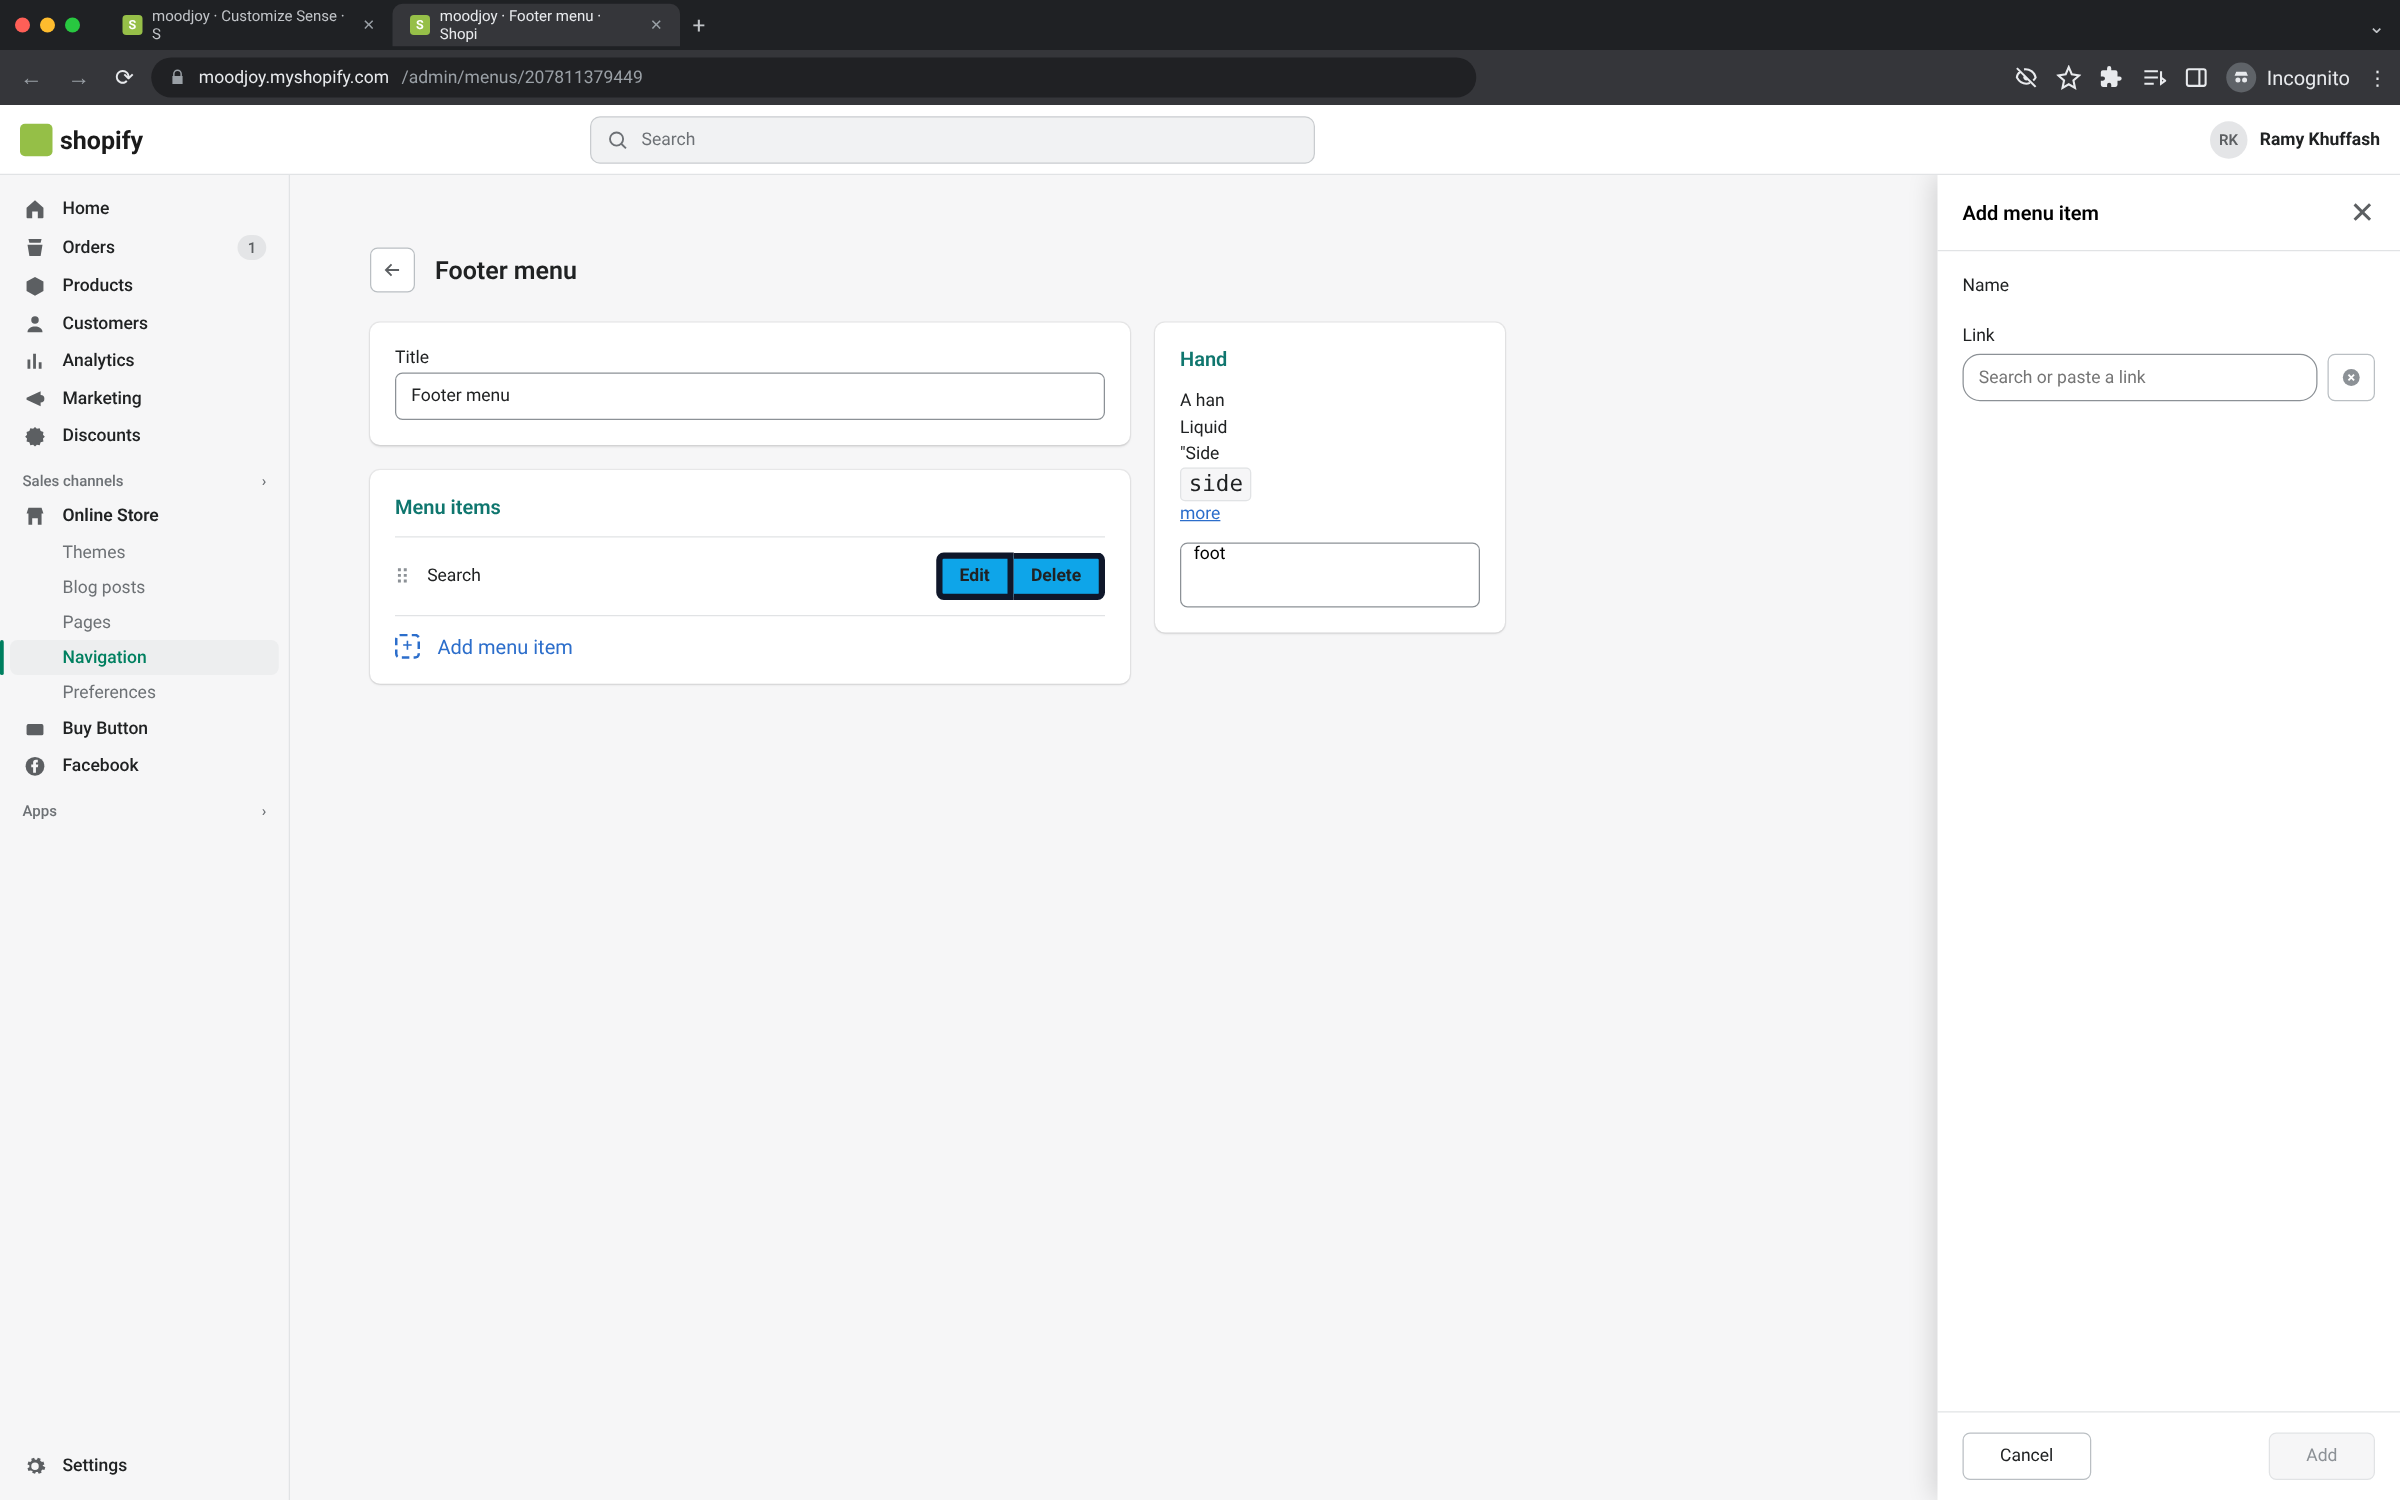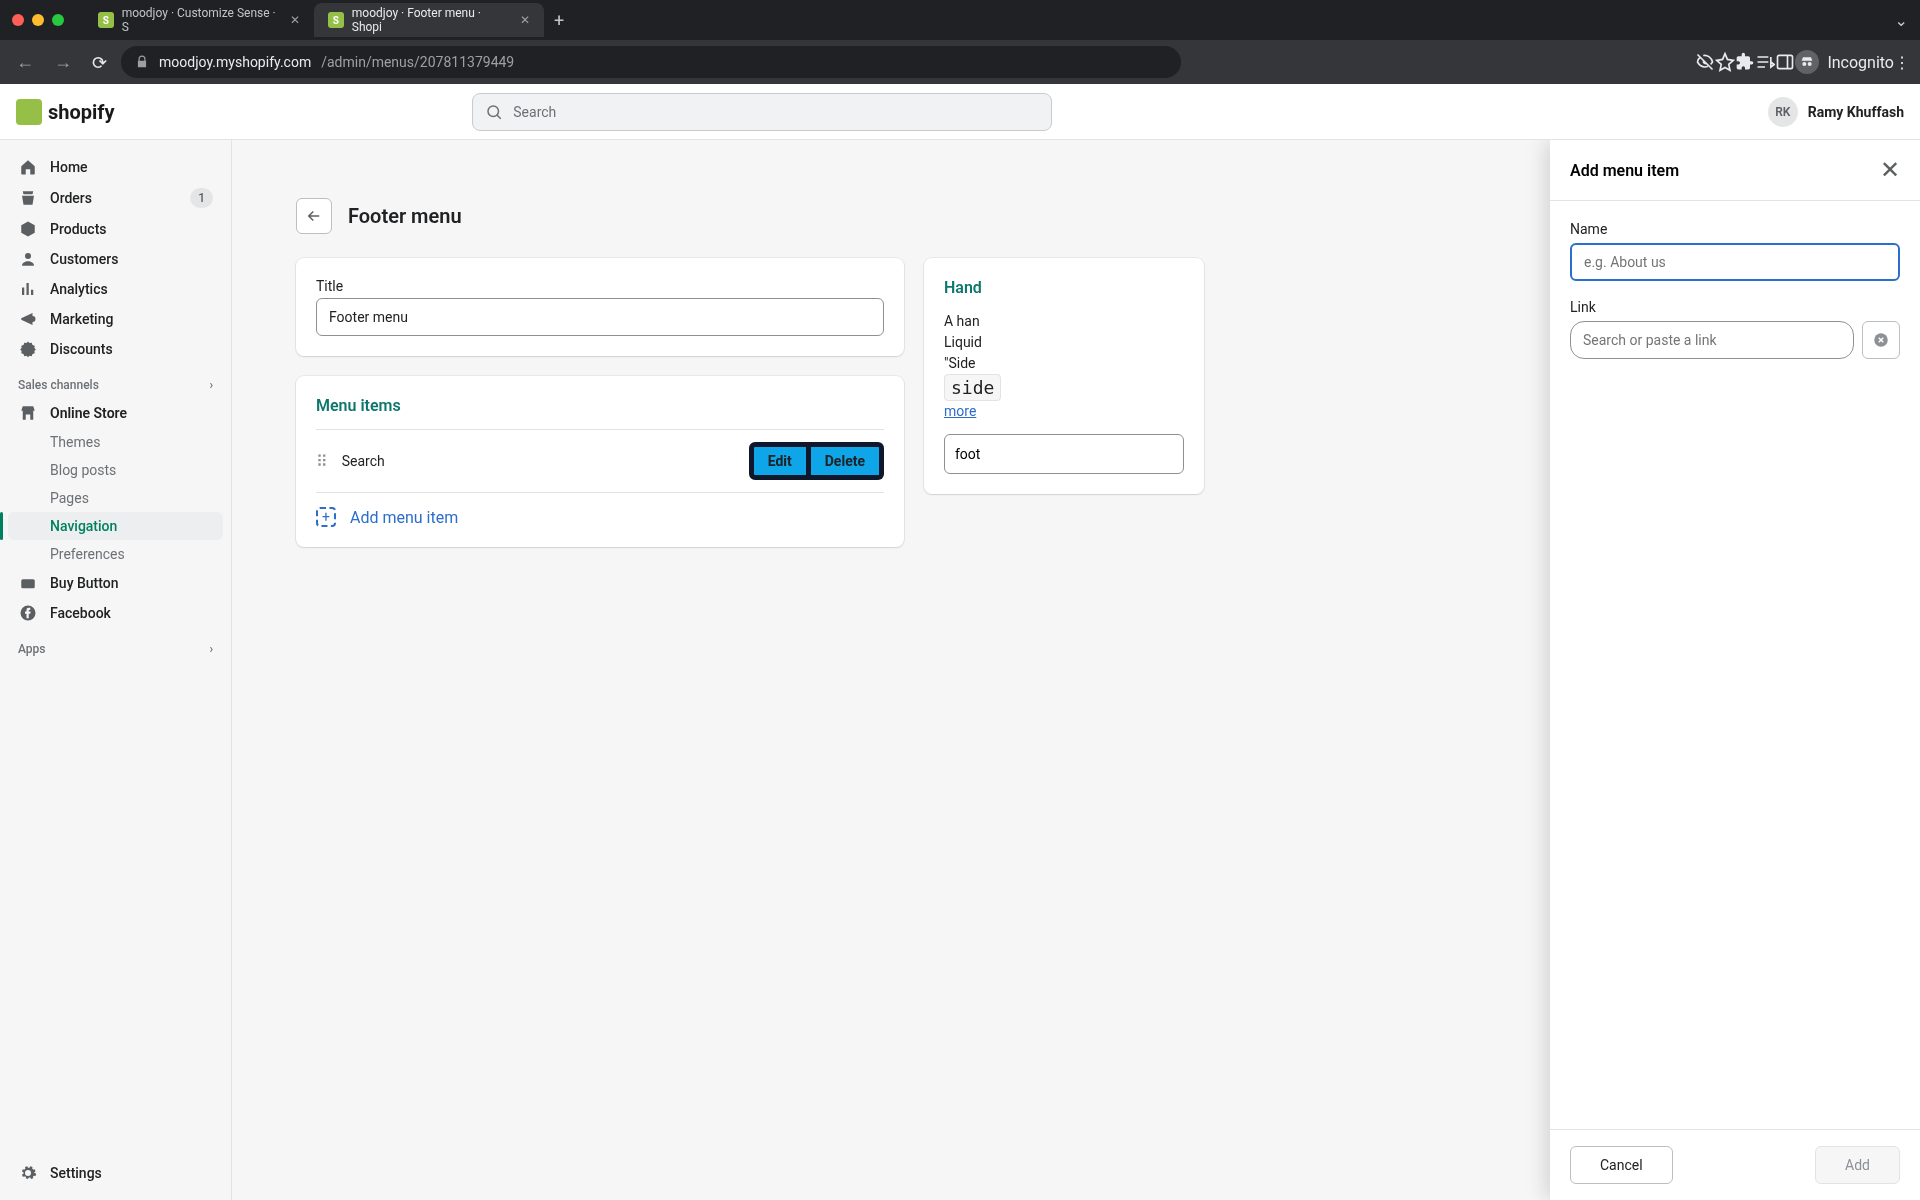--- a/index.html
+++ b/index.html
@@ -17,21 +17,21 @@
 .tab-close { color: #9aa0a6; cursor: pointer; }
 .tab-add { color: #c1c4c8; margin-left: 10px; font-size: 18px; cursor: pointer; }
 .chevron-icon-chrome { margin-left: auto; color: #c1c4c8; }
 
 .url-bar-row { height: 44px; background: #35363a; display: flex; align-items: center; padding: 0 10px; gap: 8px; }
 .nav-btn { color: #9aa0a6; padding: 6px; cursor: pointer; font-size: 18px; }
 .nav-btn.enabled { color: #e8eaed; }
 .url-bar { flex: 1; background: #202124; border-radius: 20px; height: 32px; display: flex; align-items: center; padding: 0 14px; color: #e8eaed; font-size: 14px; gap: 10px; max-width: 1060px; }
 .lock-ic { color: #9aa0a6; }
 .url-dim { color: #9aa0a6; }
-.chrome-actions { display: flex; align-items: center; margin-left: auto; color: #e8eaed; }
+.chrome-actions { display: flex; align-items: center; gap: 14px; margin-left: auto; color: #e8eaed; }
 .incognito-pill { display: flex; align-items: center; gap: 8px; }
 .incog-ava { width: 24px; height: 24px; border-radius: 50%; background: #5f6368; display:flex; align-items:center; justify-content:center; }
 
 
 .app-header { height: 56px; background: #fff; border-bottom: 1px solid #e1e3e5; display: flex; align-items: center; padding: 0 16px; }
 .logo { display: flex; align-items: center; gap: 6px; font-weight: 700; font-size: 20px; color: #1a1a1a; }
 .logo-mark { width: 26px; height: 26px; background: #95bf47; border-radius: 4px; position:relative; }
 .search-wrap { flex: 0 0 580px; margin-left: auto; margin-right: auto; }
 .search-box { display: flex; align-items: center; background: #f1f2f3; border: 1px solid #c9cccf; border-radius: 8px; height: 38px; padding: 0 12px; color: #6d7175; font-size: 14px; gap: 10px; }
 .user-box { margin-left: auto; display: flex; align-items: center; gap: 10px; }
@@ -70,21 +70,21 @@
 .seg-btn:last-child { border-radius:0 6px 6px 0; border-left:none; }
 .add-row { display:flex; align-items:center; gap:14px; border-top:1px solid #e1e3e5; padding:14px 0 0; color:#2c6ecb; cursor:pointer; }
 .add-ic { width:20px; height:20px; border:2px dashed #2c6ecb; border-radius:4px; display:flex; align-items:center; justify-content:center; font-size:14px; }
 
 .two-col { display:flex; gap:20px; align-items:flex-start; }
 .col-main { flex: 0 0 608px; }
 .col-side { flex: 0 0 280px; }
 .code-chip { background:#f6f6f7; border:1px solid #e1e3e5; border-radius:4px; padding:2px 6px; font-family:monospace; font-size:18px; }
 .side-text { font-size:14px; color:#202223; line-height:1.5; }
 .side-link { color:#2c6ecb; text-decoration:underline; }
-.tag-input { border:1px solid #8c9196; border-radius:6px; height:40px; padding:0 10px; display:flex; align-items:center; font-size:14px; margin-top:12px; }
+.tag-input { border:1px solid #8c9196; border-radius:6px; height:52px; padding:0 10px; display:flex; align-items:flex-start; font-size:14px; margin-top:12px; }
 
 
 .drawer { position:absolute; top:0; right:0; bottom:0; width:370px; background:#fff; box-shadow: -4px 0 20px rgba(0,0,0,0.15); display:flex; flex-direction:column; z-index:100; }
 .drawer-head { display:flex; align-items:center; justify-content:space-between; padding:16px 20px; border-bottom:1px solid #e1e3e5; }
 .drawer-title { font-size:16px; font-weight:600; }
 .drawer-close { font-size:24px; color:#5c5f62; cursor:pointer; }
 .drawer-body { padding:20px; flex:1; }
 .drawer .field-label { margin-bottom:6px; }
 .drawer .text-input.focused { border:2px solid #2c6ecb; outline:none; }
 .link-row { display:flex; gap:8px; align-items:center; }
@@ -372,21 +372,20 @@
       </div>
     </div>
 
     <div class="drawer">
       <div class="drawer-head">
         <span class="drawer-title">Add menu item</span>
         <span class="drawer-close">✕</span>
       </div>
       <div class="drawer-body">
         <label class="field-label">Name</label>
-        <input class="text-input focused" placeholder="e.g. About us" style="">
         <div style="height:18px"></div>
         <label class="field-label">Link</label>
         <div class="link-row">
           <input class="text-input" style="flex: 1 1 0%; border-radius: 14px;" placeholder="Search or paste a link">
           <div class="clear-btn">
               <svg width="18" height="18" viewBox="0 0 24 24" fill="currentColor">
                 <circle cx="12" cy="12" r="9"></circle>
                 <path d="M9 9l6 6M15 9l-6 6" stroke="#fff" stroke-width="2"></path>
               </svg>
             </div>

